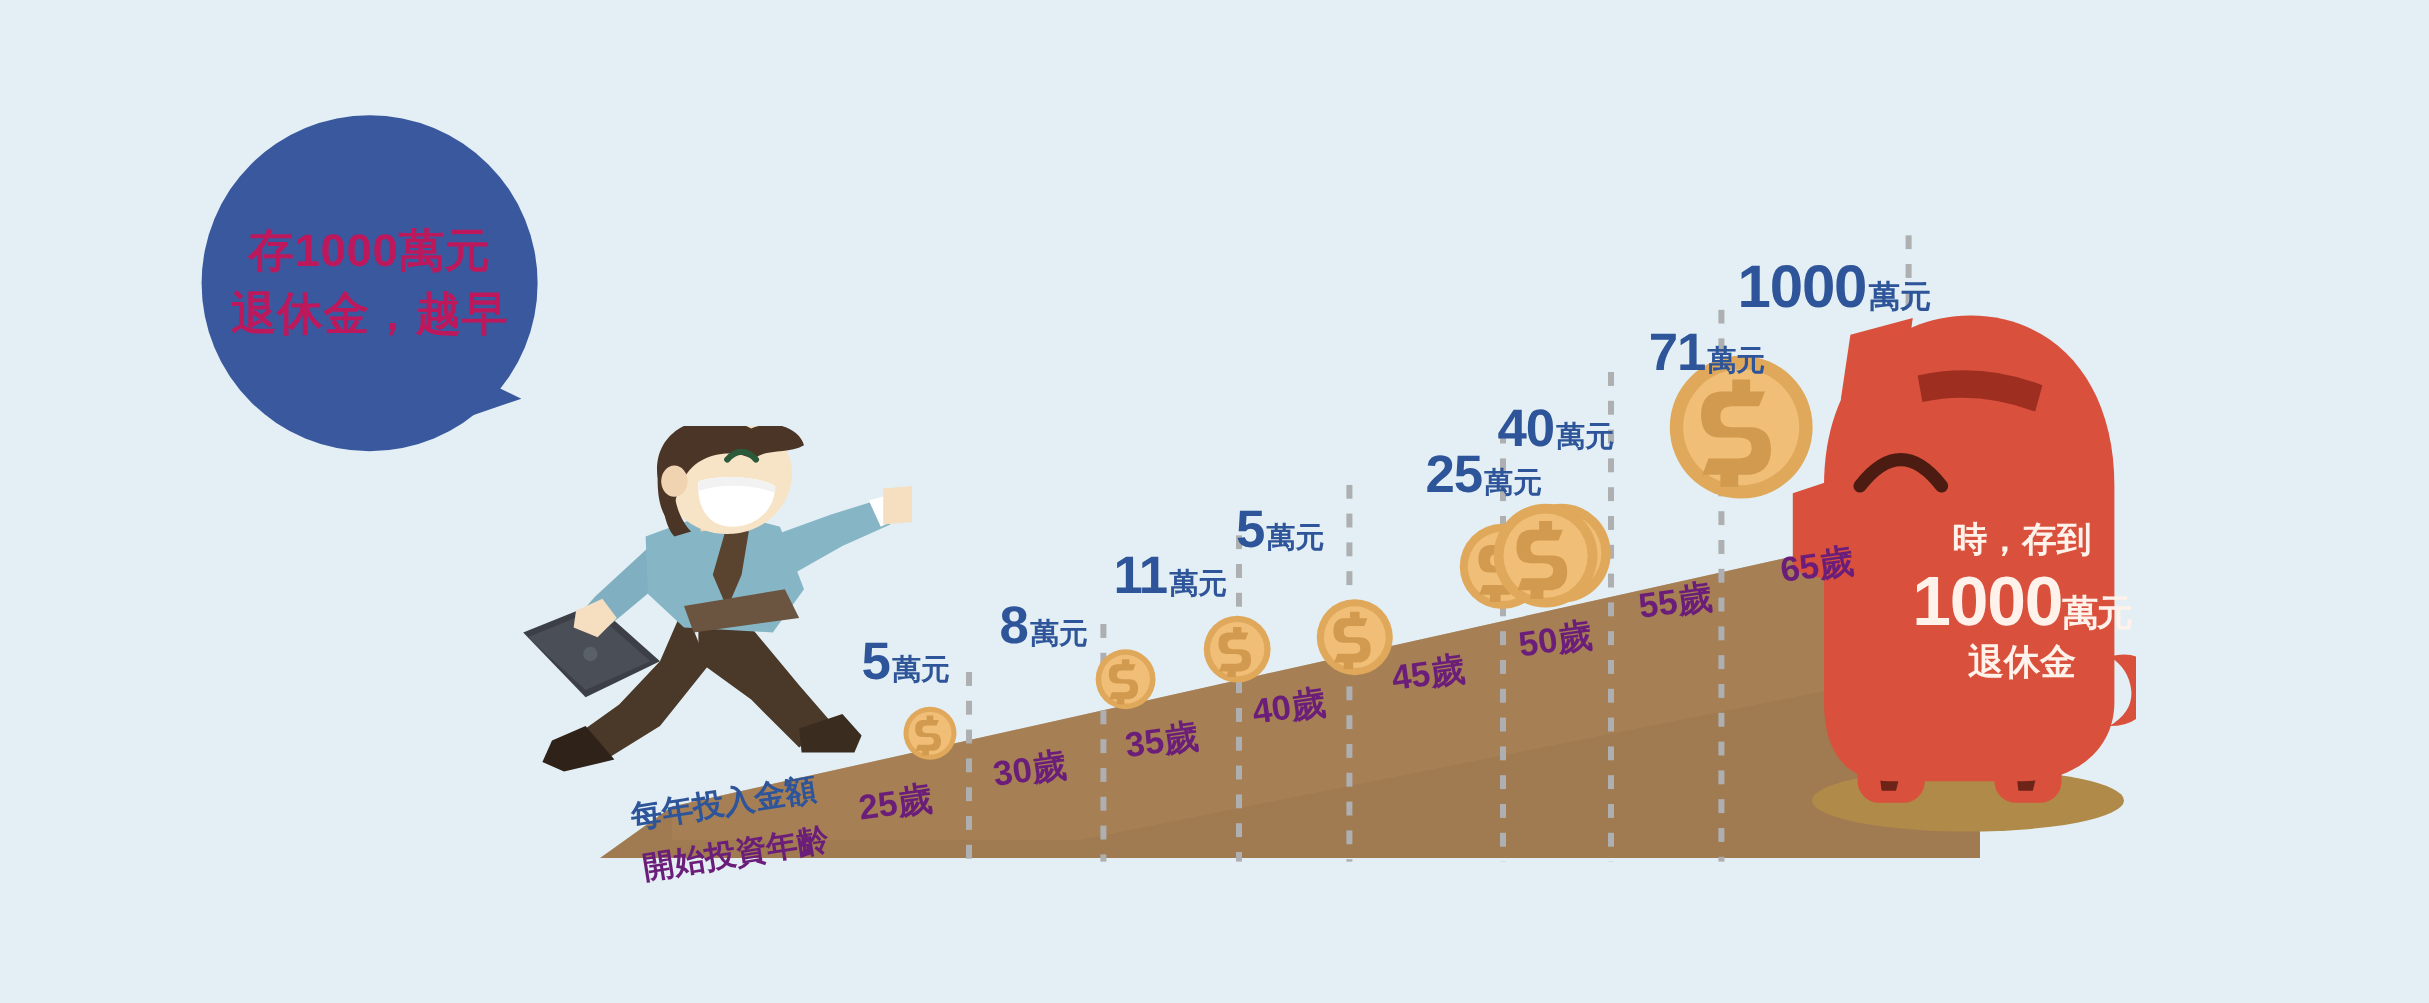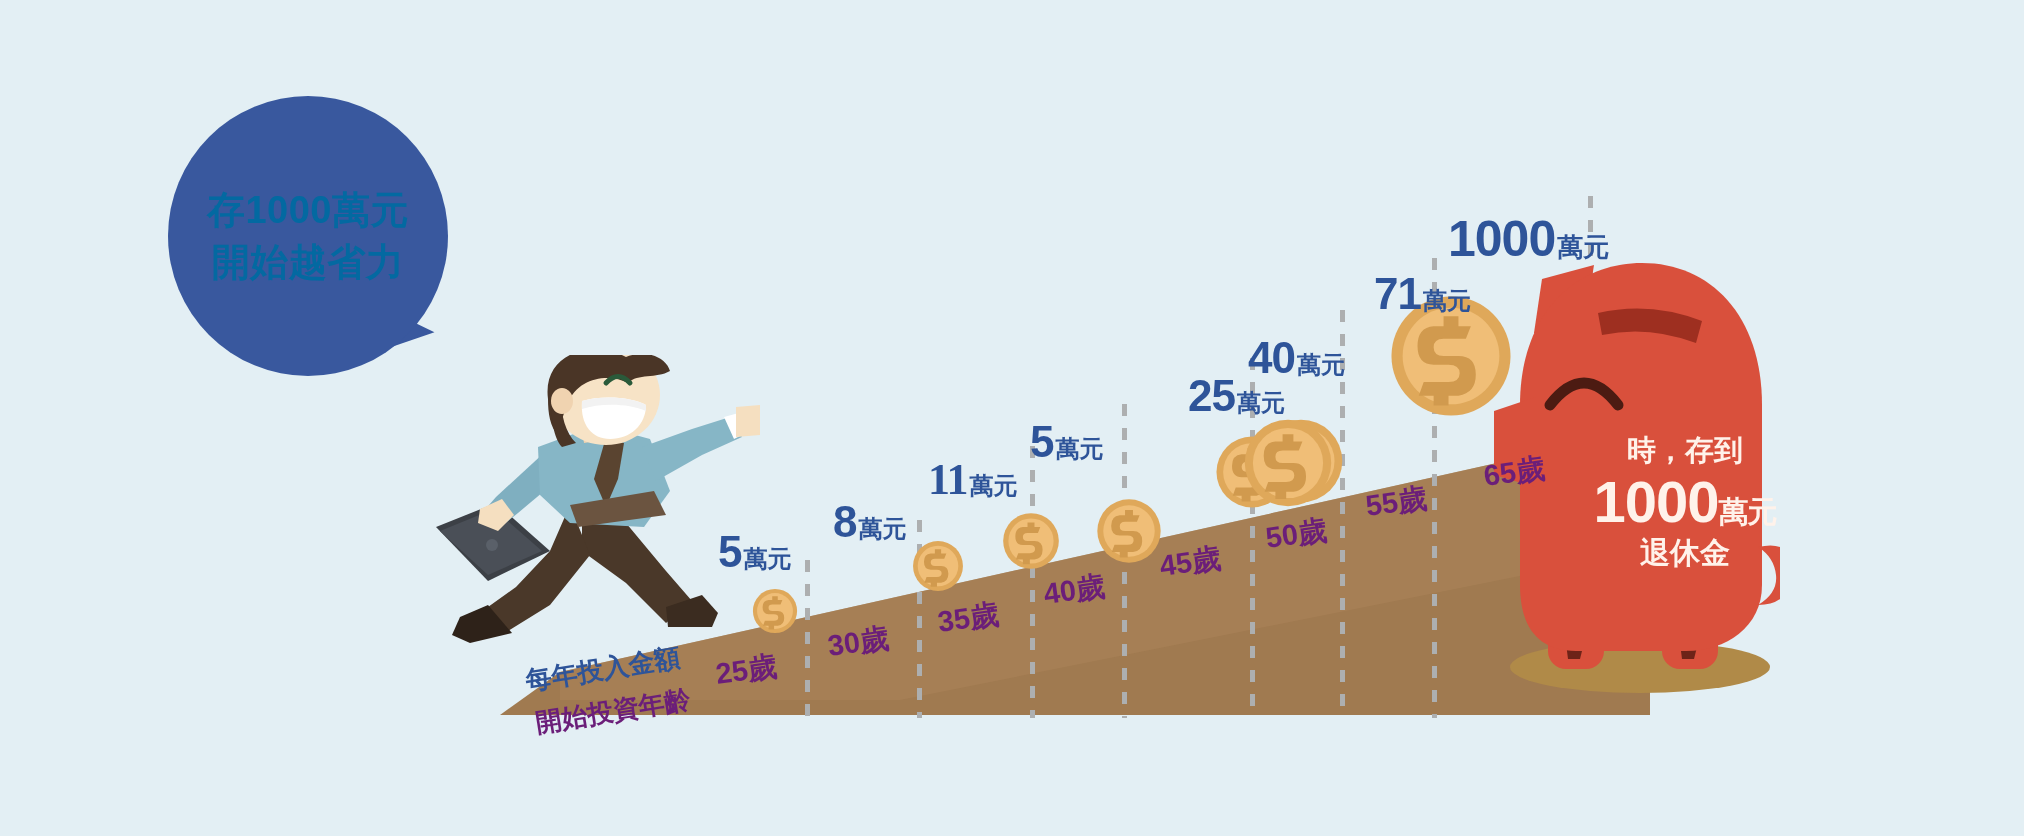--- a/index.html
+++ b/index.html
@@ -44,21 +44,21 @@
     border-bottom: 54px solid transparent;
     transform: rotate(12deg);
     transform-origin: 0 0;
   }
   #bubble-text {
     position: absolute;
     left: 14px;
     top: 88px;
     width: 252px;
     text-align: center;
-    color: #0369a1;
+    color: #be185d;
     font-size: 38px;
     font-weight: bold;
     line-height: 1.38;
     letter-spacing: 0.5px;
     z-index: 3;
   }
   #bubble-text div { white-space: nowrap; }
 
   
   #hill { position: absolute; left: 0; top: 0; width: 2024px; height: 836px; }
@@ -156,21 +156,21 @@
   <div class="gridline" style="left:1250px; top:358px; height:360px;"></div>
   <div class="gridline" style="left:1340px; top:310px; height:408px;"></div>
   <div class="gridline" style="left:1432px; top:258px; height:460px;"></div>
   <div class="gridline" style="left:1588px; top:196px; height:290px;"></div>
 
   <div id="bubble-wrap">
     <div id="bubble-tail"></div>
     <div id="bubble-circle"></div>
     <div id="bubble-text">
       <div>存1000萬元</div>
-      <div>開始越省力</div>
+      <div>退休金，越早</div>
     </div>
   </div>
 
   <svg id="runner" width="330" height="290" viewBox="0 0 330 290">
 
     <path d="M152 150 L196 168 L236 216 L262 246 L236 268 L196 228 L152 196 Z" fill="#4A3829"></path>
 
     <path d="M236 252 L272 240 L288 258 L282 272 L238 272 Z" fill="#3B2C20"></path>
 
     <path d="M140 150 L120 196 L86 232 L58 252 L78 276 L120 250 L160 200 Z" fill="#4A3829"></path>
@@ -287,21 +287,21 @@
     <div class="l3"><span>1000</span><span class="unit">萬元</span></div>
     <div class="l4">退休金</div>
   </div>
 
   <div class="amount" style="left:718px; top:530px;">
     <span class="num">5</span><span class="unit">萬元</span>
   </div>
   <div class="amount" style="left:833px; top:500px;text-align:center;">
     <span class="num">8</span><span class="unit">萬元</span>
   </div>
-  <div class="amount" style="left:928px; top:458px;font-family:Liberation Serif, serif;">
+  <div class="amount" style="left:928px; top:458px;">
     <span class="num">11</span><span class="unit">萬元</span>
   </div>
   <div class="amount" style="left:1030px; top:420px;">
     <span class="num">5</span><span class="unit">萬元</span>
   </div>
   <div class="amount" style="left:1188px; top:374px;">
     <span class="num">25</span><span class="unit">萬元</span>
   </div>
   <div class="amount" style="left:1248px; top:324px;margin-top:12px;">
     <span class="num">40</span><span class="unit">萬元</span>

